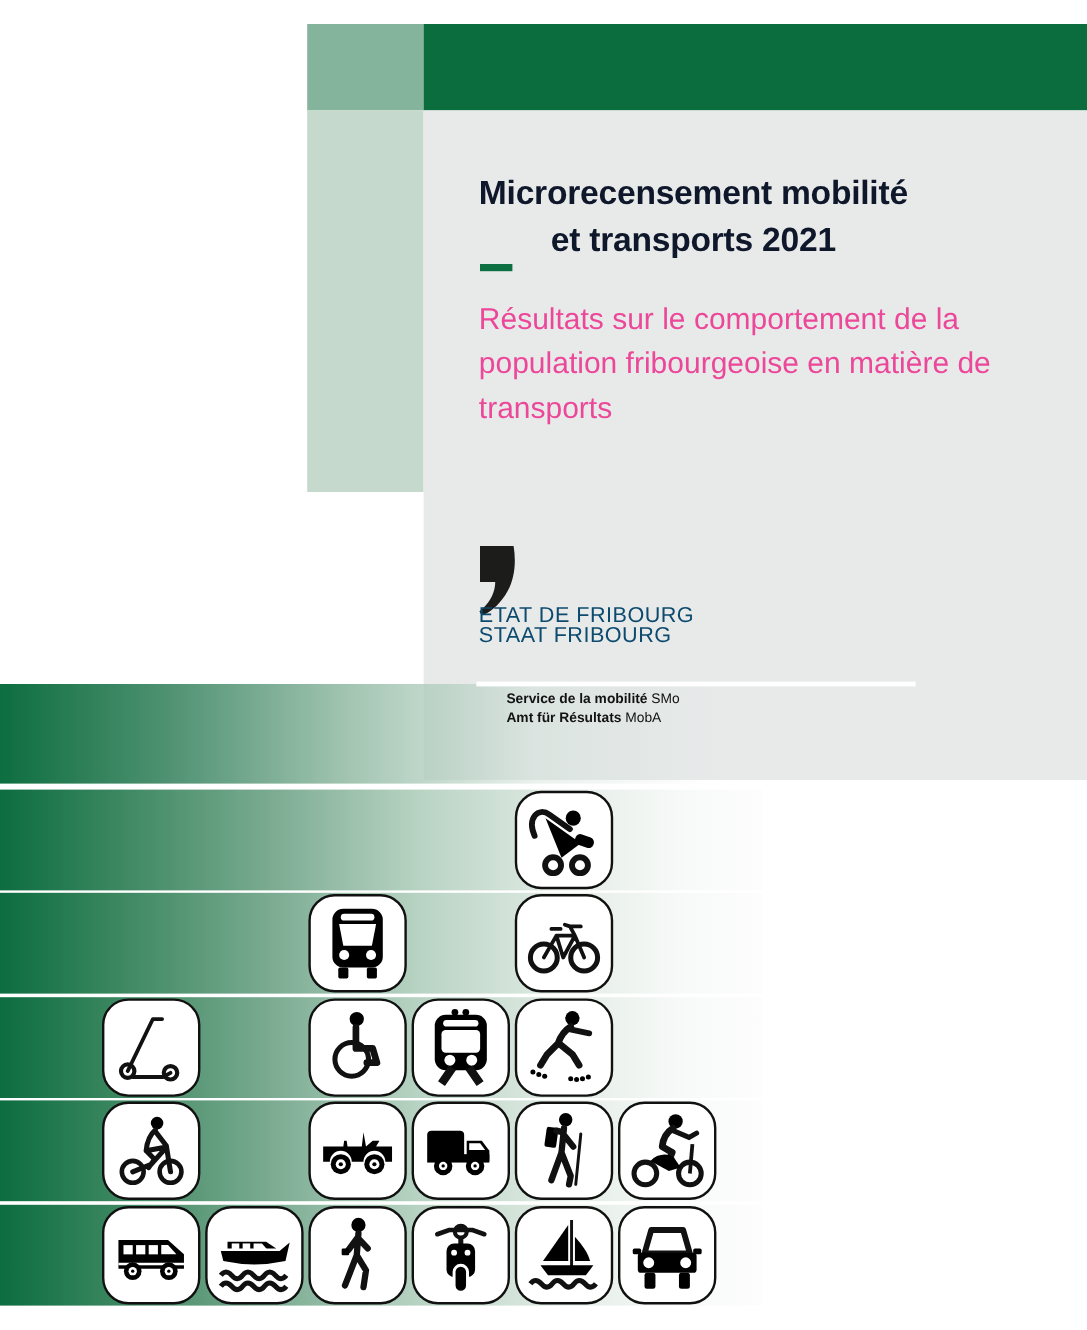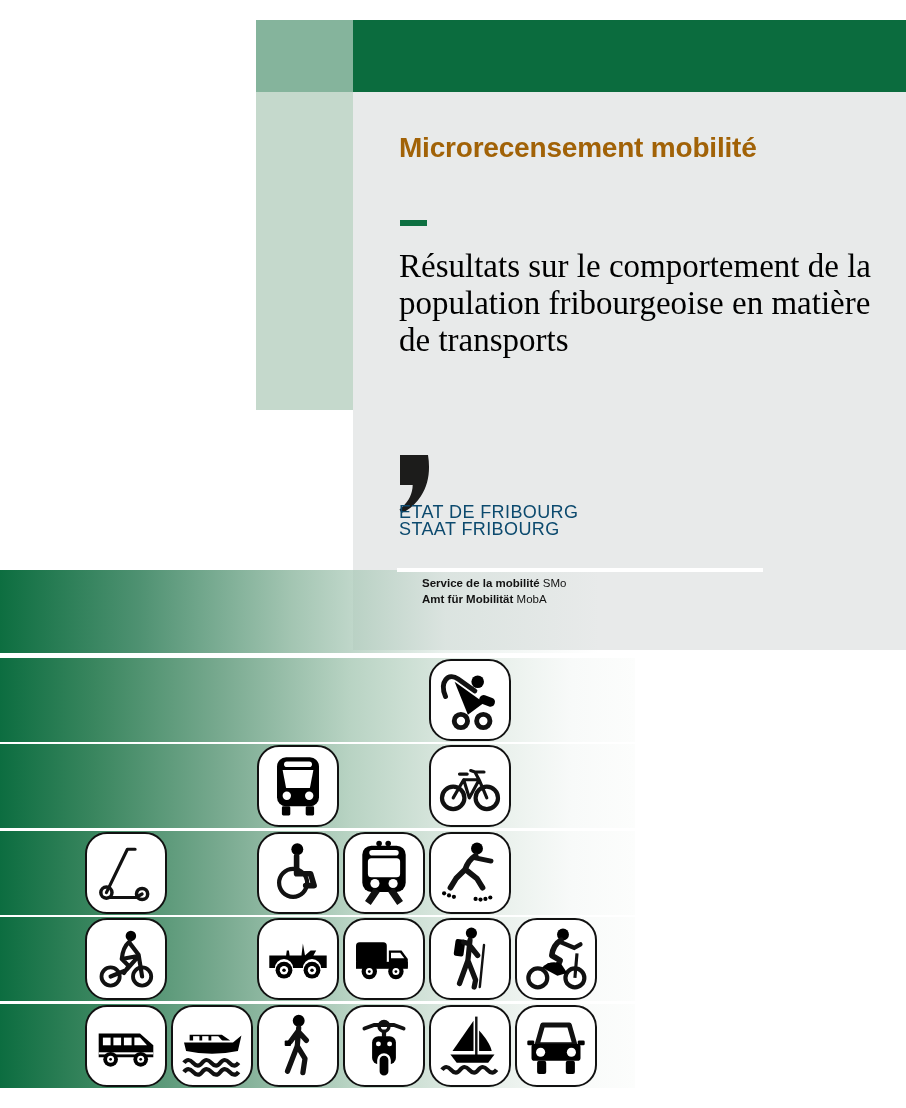--- a/index.html
+++ b/index.html
@@ -6,25 +6,25 @@
   body{width:906px;height:1108px;position:relative;overflow:hidden;
        font-family:"Liberation Sans",sans-serif;}
   .abs{position:absolute;}
 
   
   .sq-med{left:256px;top:20px;width:97px;height:72px;background:#85b49c;}
   .sq-pale{left:256px;top:92px;width:97px;height:318px;background:#c5d9cc;}
   .bar-dark{left:353px;top:20px;width:553px;height:72px;background:#0b6c3e;}
   .panel{left:353px;top:92px;width:553px;height:558px;background:#e8eaea;}
 
-  .title{left:399px;top:128px;color:#a16207;font-weight:bold;
+  .title{left:399px;top:141px;color:#0f172a;font-weight:bold;
          font-size:28px;line-height:39px;letter-spacing:-0.2px;z-index:5;text-align:center;}
   .dash{left:400px;top:220px;width:27px;height:6px;background:#0d6f41;z-index:5;}
-  .subtitle{left:399px;top:248px;width:487px;color:#000000;
-            font-size:33px;line-height:37px;z-index:5;font-family:Liberation Serif, serif;}
+  .subtitle{left:399px;top:248px;width:487px;color:#ec4899;
+            font-size:25px;line-height:37px;z-index:5;}
 
   .logo-mark{left:399px;top:455px;width:32px;height:58px;z-index:5;}
   .org{left:399px;top:504px;font-size:18px;line-height:17px;color:#0c4a6e;
        letter-spacing:0.4px;z-index:5;}
   .rule-white{left:397px;top:568px;width:366px;height:4px;background:#fff;z-index:6;}
   .dept{left:422px;top:575px;font-size:11.5px;line-height:16px;color:#121212;z-index:7;}
   .dept b{font-weight:bold;}
 
   
   .band{left:0;top:570px;width:768px;height:83px;z-index:4;
@@ -45,38 +45,39 @@
 </head>
 <body>
 
 <div class="abs sq-med"></div>
 <div class="abs sq-pale"></div>
 <div class="abs bar-dark"></div>
 <div class="abs panel"></div>
 
 <div class="abs title">
   <div>Microrecensement mobilité</div>
+  <div>et transports 2021</div>
 </div>
 <div class="abs dash"></div>
 <div class="abs subtitle">Résultats sur le comportement de la population fribourgeoise en matière de transports</div>
 
 <div class="abs logo-mark">
   <svg viewBox="0 0 32 58" width="32" height="58">
     <path d="M1 0 H29 C31.5 15 29.5 30 22 41 C16 50 9 55.5 2.5 58 L0.5 54.5 C8 48.5 12.5 41.5 13.5 33 L13.7 30 H1 Z" fill="#1c1c1b"></path>
   </svg>
 </div>
 <div class="abs org">
   <div>ETAT DE FRIBOURG</div>
   <div>STAAT FRIBOURG</div>
 </div>
 <div class="abs band"></div>
 <div class="abs rule-white"></div>
 <div class="abs dept">
   <div><b>Service de la mobilité</b><span> SMo</span></div>
-  <div><b>Amt für Mobilität</b><span> MobA</span></div>
+  <div><b>Amt für Résultats</b><span> MobA</span></div>
 </div>
 
 <div class="abs gbar" style="top:658px"></div>
 <div class="abs gbar" style="top:744px"></div>
 <div class="abs gbar" style="top:831px"></div>
 <div class="abs gbar" style="top:917px"></div>
 <div class="abs gbar" style="top:1004px"></div>
 
 <div class="cell" style="left:429px;top:659px">
   <svg viewBox="0 0 100 100">

